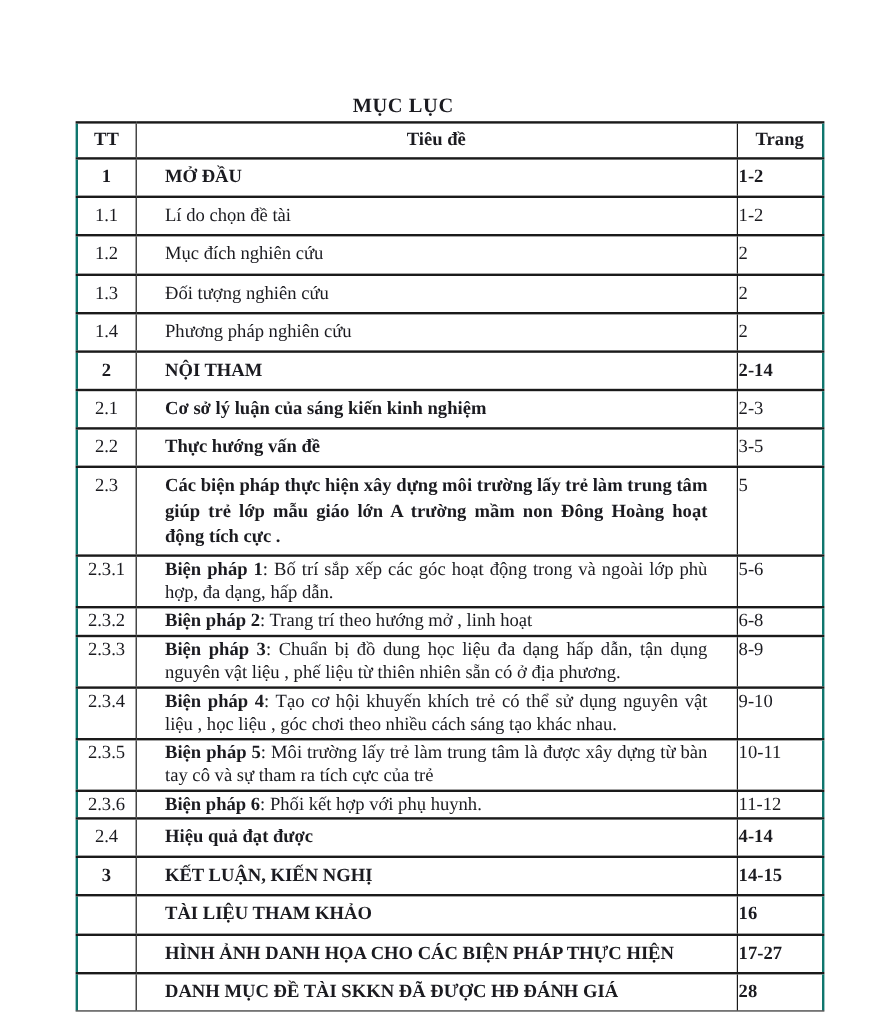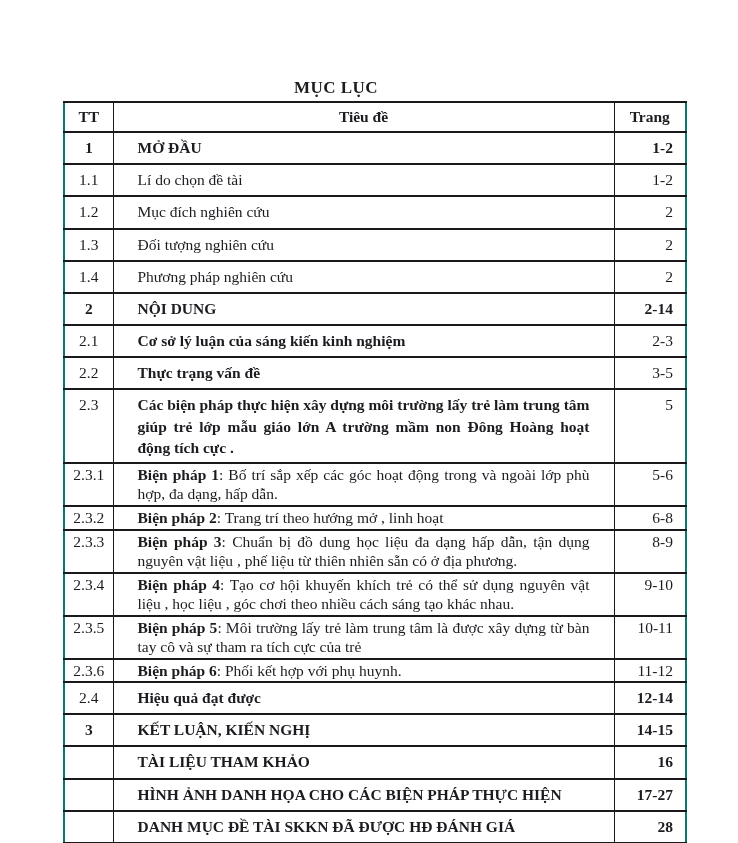--- a/index.html
+++ b/index.html
@@ -46,21 +46,21 @@
     overflow: hidden;
   }
   th {
     font-weight: bold;
     text-align: center;
     padding: 4px 2px;
     height: 20px;
   }
   td.tt   { text-align: center; padding: 5px 2px; }
   td.ttl  { text-align: left;   padding: 5px 24px; }
-  td.pg   { text-align: right; padding: 5px 12px; }
+  td.pg   { text-align: left; padding: 5px 1px; }
   tr.standard td { height: 20px; }
   tr.tall td.ttl { padding-top: 4px; padding-bottom: 4px; line-height: 1.37; }
   tr.tall td { height: 60px; margin-top: 12px; }
   tr.compact td { padding-top: 1px; padding-bottom: 1px; line-height: 1.26; margin-left: 36px; }
   td.justify { text-align: justify; }
   tr.b-tt  td.tt  { font-weight: bold; }
   tr.b-pg  td.pg  { font-weight: bold; }
   span.lead { font-weight: bold; }
 </style>
 </head>
@@ -102,31 +102,31 @@
           <td class="ttl"><span>Đối tượng nghiên cứu</span></td>
           <td class="pg">2</td>
         </tr>
         <tr class="standard">
           <td class="tt">1.4</td>
           <td class="ttl"><span>Phương pháp nghiên cứu</span></td>
           <td class="pg">2</td>
         </tr>
         <tr class="standard b-tt b-pg">
           <td class="tt">2</td>
-          <td class="ttl"><span class="lead">NỘI DUNG</span></td>
+          <td class="ttl"><span class="lead">NỘI THAM</span></td>
           <td class="pg">2-14</td>
         </tr>
         <tr class="standard">
           <td class="tt">2.1</td>
           <td class="ttl"><span class="lead">Cơ sở lý luận của sáng kiến kinh nghiệm</span></td>
           <td class="pg">2-3</td>
         </tr>
         <tr class="standard">
           <td class="tt">2.2</td>
-          <td class="ttl"><span class="lead">Thực trạng vấn đề</span></td>
+          <td class="ttl"><span class="lead">Thực hướng vấn đề</span></td>
           <td class="pg">3-5</td>
         </tr>
         <tr class="tall">
           <td class="tt">2.3</td>
           <td class="ttl justify"><span class="lead">Các biện pháp thực hiện xây dựng môi trường lấy trẻ làm trung tâm  giúp trẻ lớp mẫu giáo lớn A trường mầm non Đông Hoàng hoạt động tích cực .</span></td>
           <td class="pg">5</td>
         </tr>
         <tr class="compact">
           <td class="tt">2.3.1</td>
           <td class="ttl justify"><span class="lead">Biện pháp 1</span><span>: Bố trí sắp xếp các góc hoạt động trong và ngoài lớp phù hợp, đa dạng, hấp dẫn.</span></td>
@@ -153,21 +153,21 @@
           <td class="pg">10-11</td>
         </tr>
         <tr class="compact">
           <td class="tt">2.3.6</td>
           <td class="ttl"><span class="lead">Biện pháp 6</span><span>: Phối kết hợp với phụ huynh.</span></td>
           <td class="pg">11-12</td>
         </tr>
         <tr class="standard b-pg">
           <td class="tt">2.4</td>
           <td class="ttl"><span class="lead">Hiệu quả đạt được</span></td>
-          <td class="pg">12-14</td>
+          <td class="pg">4-14</td>
         </tr>
         <tr class="standard b-tt b-pg">
           <td class="tt">3</td>
           <td class="ttl"><span class="lead">KẾT LUẬN, KIẾN NGHỊ</span></td>
           <td class="pg">14-15</td>
         </tr>
         <tr class="standard b-pg">
           <td class="tt"></td>
           <td class="ttl"><span class="lead">TÀI LIỆU THAM KHẢO</span></td>
           <td class="pg">16</td>

